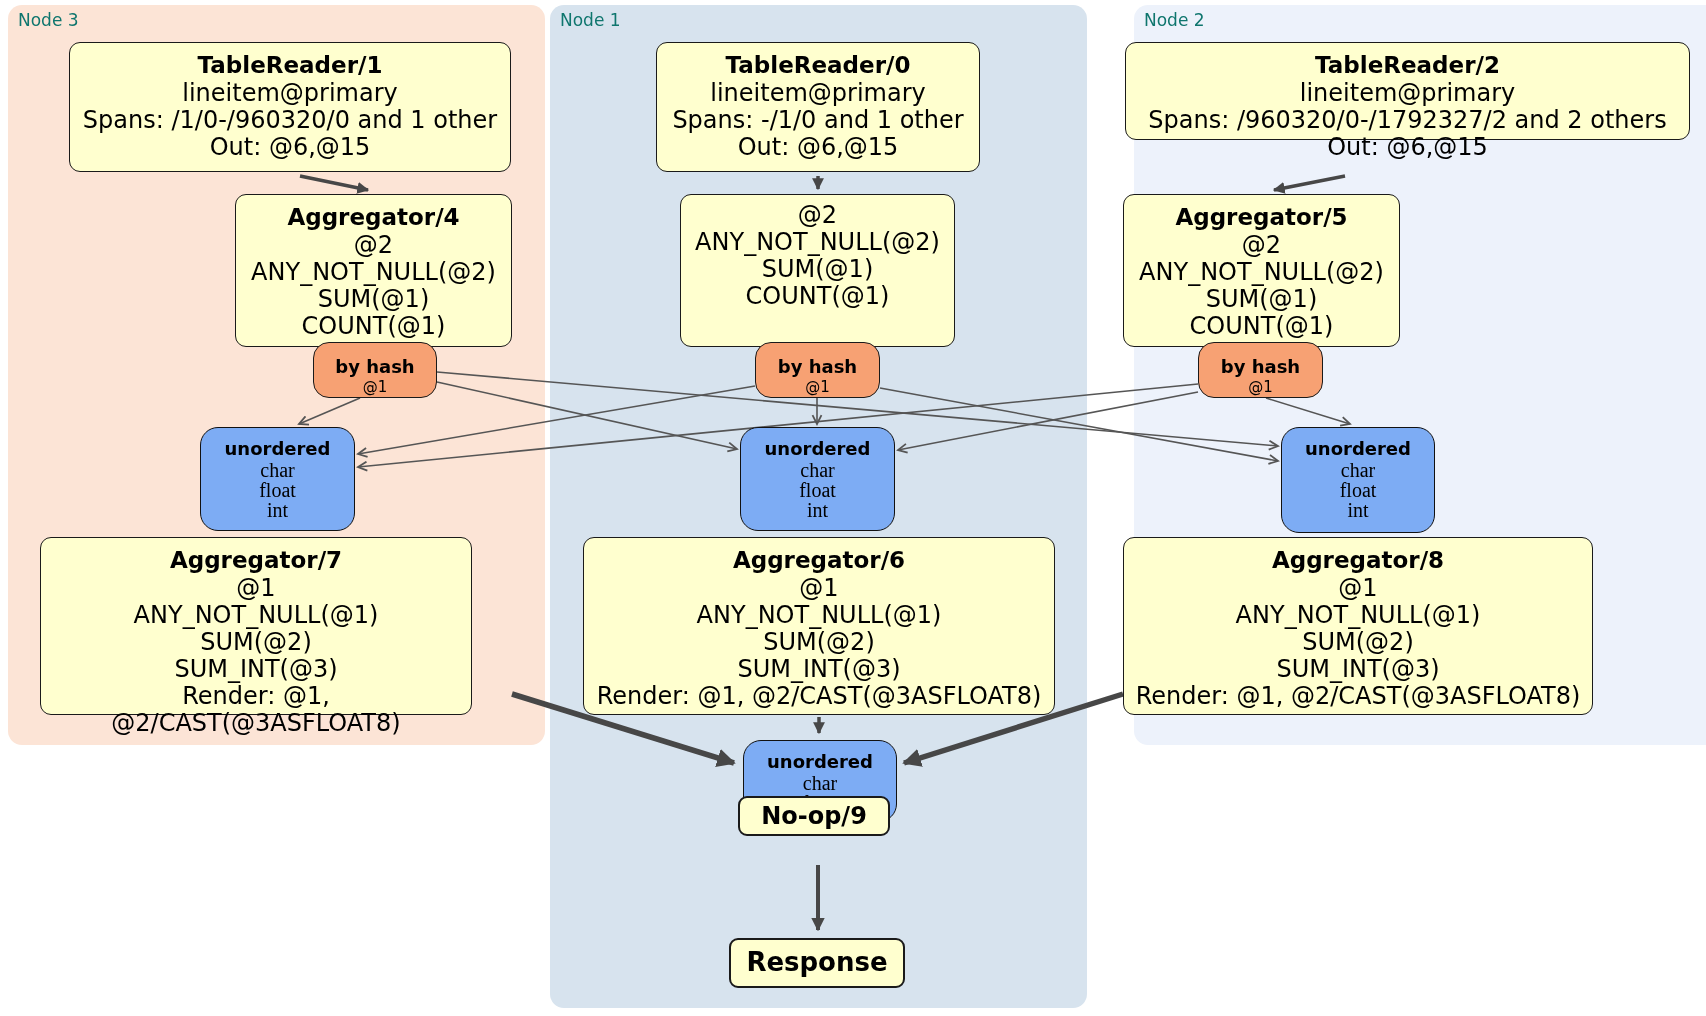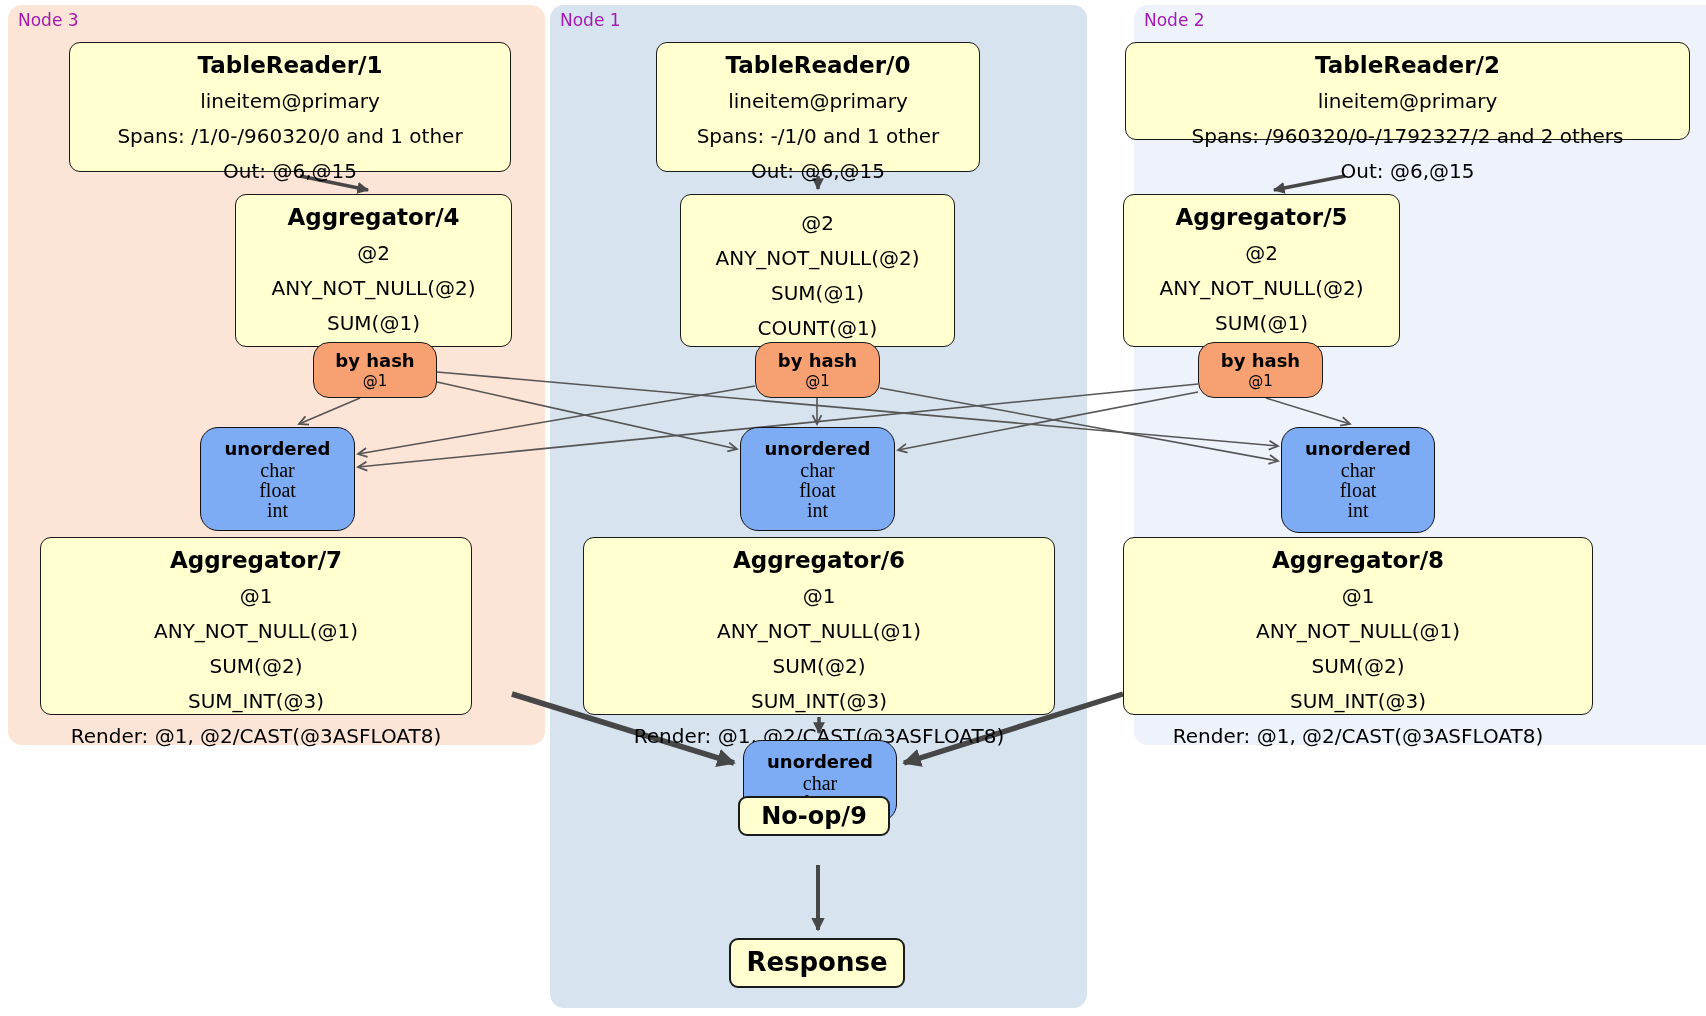--- a/index.html
+++ b/index.html
@@ -10,43 +10,43 @@
     font-family:"DejaVu Sans","Liberation Sans",sans-serif;
     color:#000;
     overflow:hidden;
   }
   .region{position:absolute;border-radius:14px;}
   #region-node3{background:var(--node3-bg,#fce4d6);}
   #region-node1{background:var(--node1-bg,#d7e3ee);}
   #region-node2{background:var(--node2-bg,#edf2fb);margin-left:42px;}
   .region-label{
     position:absolute;left:10px;top:4px;
-    font-size:17px;line-height:22px;color:#a21caf;
+    font-size:17px;line-height:22px;color:#0f766e;
   }
   #edges{position:absolute;left:0;top:0;z-index:2;}
   .edge-thin{stroke:var(--edge-thin,#555);stroke-width:1.6;fill:none;}
   .edge-mid{stroke:var(--edge-thick,#474747);stroke-width:3.5;fill:none;}
   .edge-big{stroke:var(--edge-thick,#474747);stroke-width:5.5;fill:none;}
   .edge-resp{stroke:var(--edge-thick,#474747);stroke-width:4;fill:none;}
   #mthin-path{stroke:var(--edge-thin,#555);fill:none;stroke-width:1.6;}
   #mthick-path{fill:var(--edge-thick,#474747);}
   .pbox,.router,.sync,.small{
     position:absolute;z-index:3;box-sizing:border-box;text-align:center;
   }
   .pbox{
     background:var(--processor,#ffffcf);
     border:1.6px solid #1a1a1a;border-radius:11px;
     padding-top:7px;
   }
   .ptitle{font-size:23px;line-height:30px;font-weight:bold;}
-  .pline{font-size:20px;line-height:27px;margin-top:8px;}
+  .pline{font-size:24px;line-height:27px;}
   .router{
     background:var(--router,#f7a173);
     border:1.8px solid #1a1a1a;border-radius:16px;
-    padding-top:6px;
+    padding-top:12px;
   }
   .rtitle{font-size:18px;line-height:23px;font-weight:bold;}
   .rline{font-size:15px;line-height:19px;}
   .sync{
     background:var(--sync,#7dacf4);
     border:1.8px solid #111;border-radius:18px;
     padding-top:9px;
   }
   .stitle{font-size:18px;line-height:23px;font-weight:bold;}
   .sline{font-size:20px;line-height:20px;font-family:Liberation Serif, serif;}

